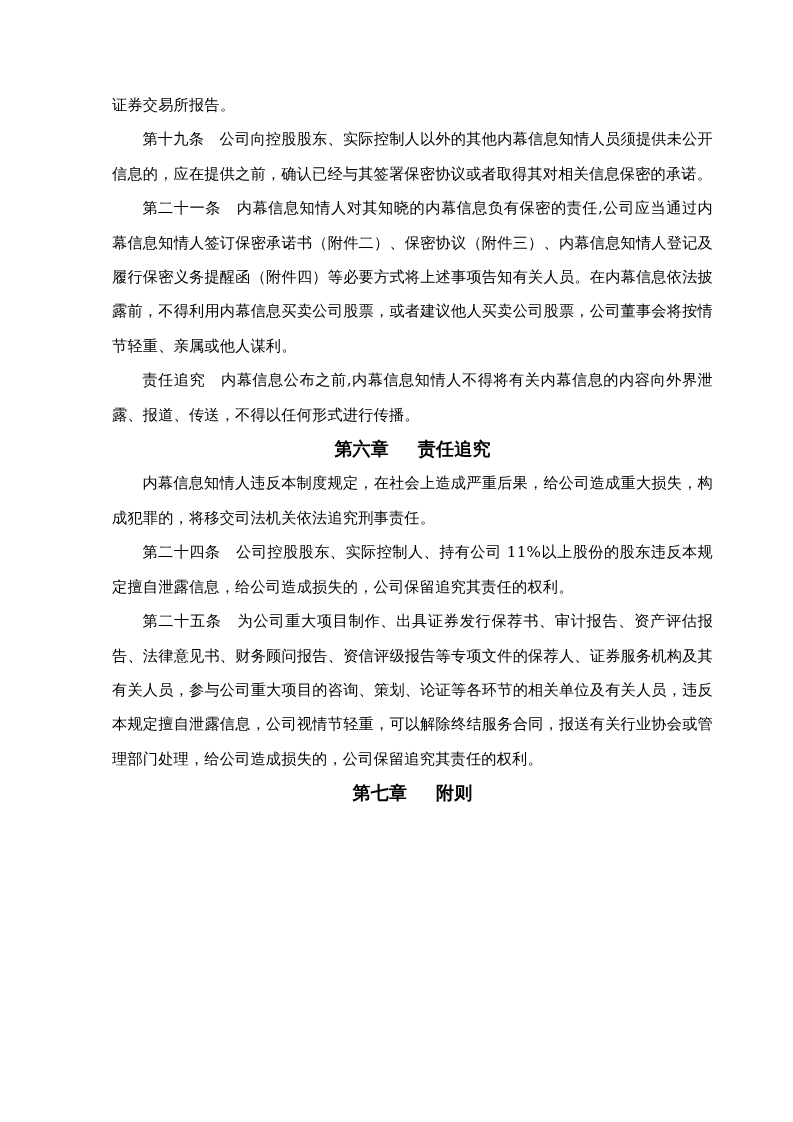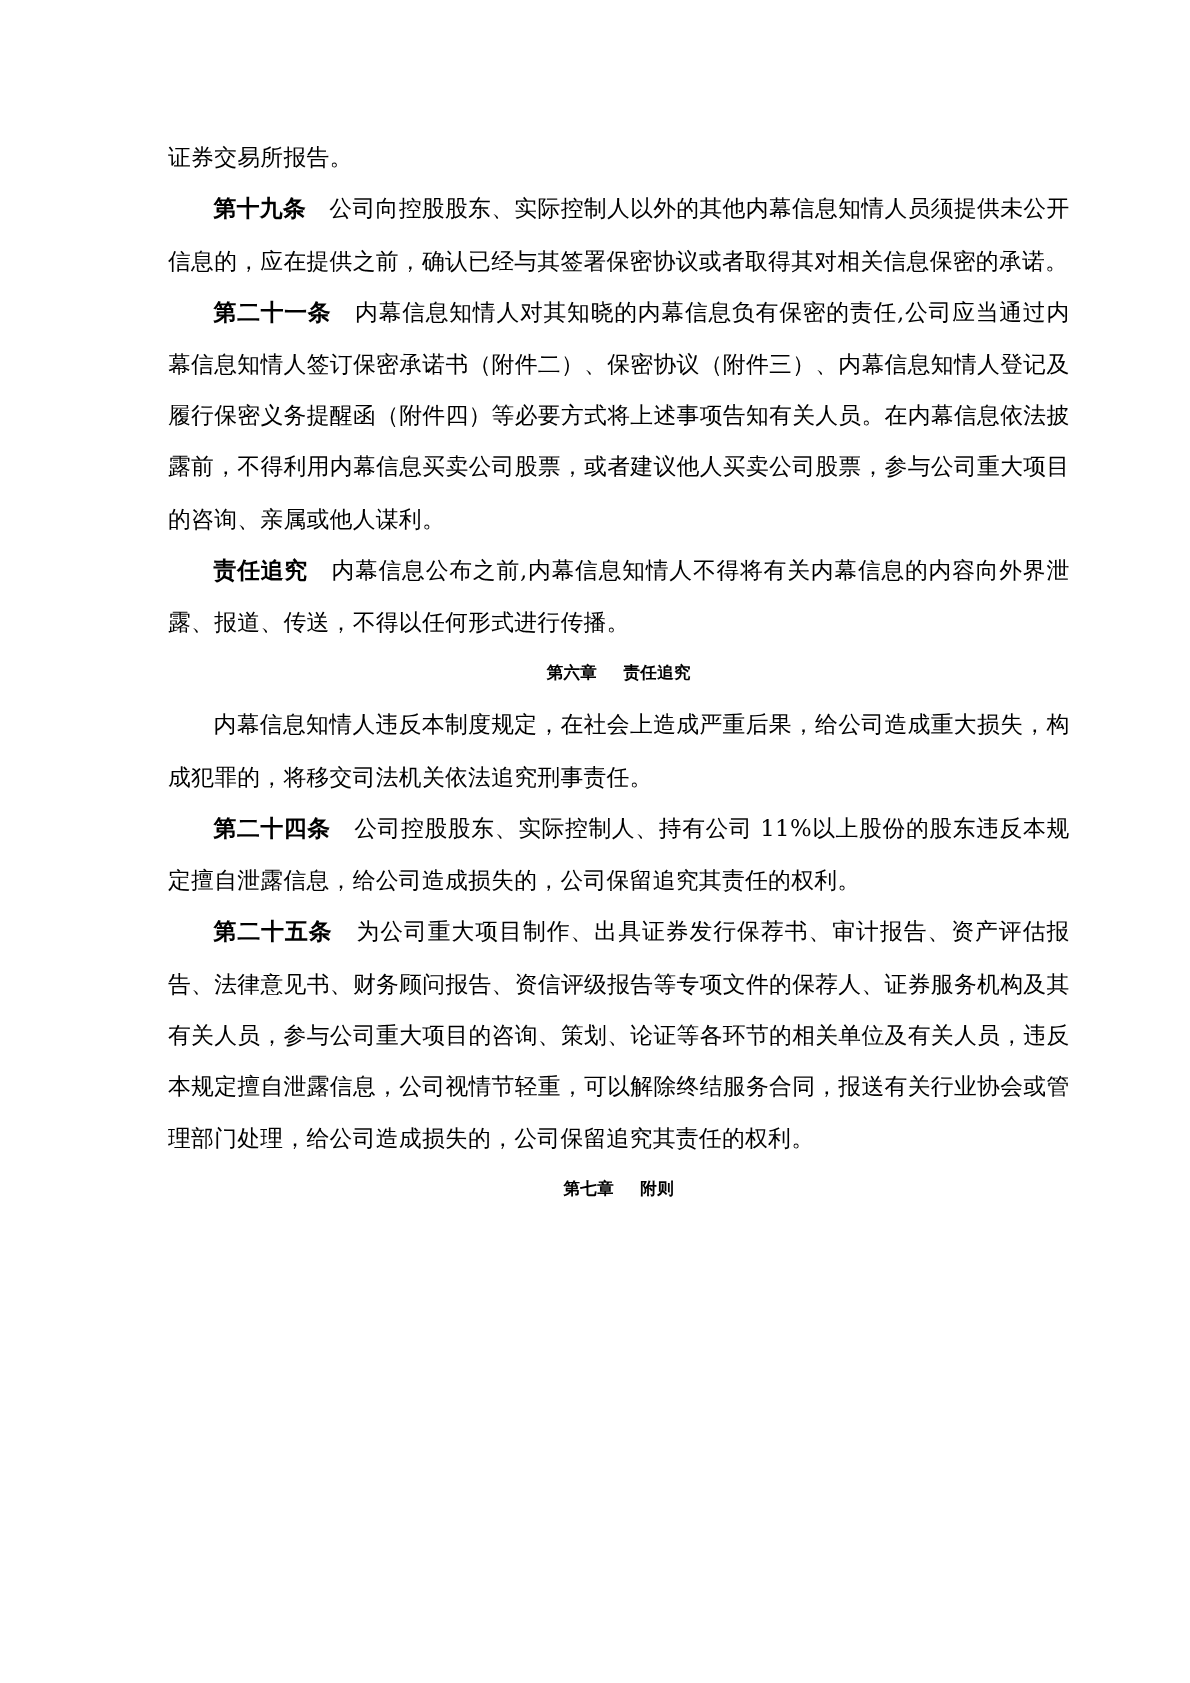--- a/index.html
+++ b/index.html
@@ -29,43 +29,43 @@
   }
   p.para {
     margin: 0;
     text-indent: 2em;
     letter-spacing: 0.2px;
   }
   p.para.cont {
     text-indent: 0;
   }
   p.para .lead {
-    font-weight: bold;
+    font-weight: normal;
   }
   h2.chapter {
     margin: 0;
-    font-size: 11px;
+    font-size: 18px;
     line-height: 34.4px;
     font-weight: bold;
     text-align: center;
     letter-spacing: 0.2px;
   }
   h2.chapter .gap {
     display: inline-block;
     width: 1.6em;
   }
 </style>
 </head>
 <body>
 
 <div class="page">
   <div class="doc-body" id="doc-body">
       <p class="para cont"><span>证券交易所报告。</span></p>
       <p class="para"><span class="lead">第十九条</span>　<span>公司向控股股东、实际控制人以外的其他内幕信息知情人员须提供未公开信息的，应在提供之前，确认已经与其签署保密协议或者取得其对相关信息保密的承诺。</span></p>
-      <p class="para"><span class="lead">第二十一条</span>　<span>内幕信息知情人对其知晓的内幕信息负有保密的责任,公司应当通过内幕信息知情人签订保密承诺书（附件二）、保密协议（附件三）、内幕信息知情人登记及履行保密义务提醒函（附件四）等必要方式将上述事项告知有关人员。在内幕信息依法披露前，不得利用内幕信息买卖公司股票，或者建议他人买卖公司股票，参与公司重大项目的咨询、亲属或他人谋利。</span></p>
+      <p class="para"><span class="lead">第二十一条</span>　<span>内幕信息知情人对其知晓的内幕信息负有保密的责任,公司应当通过内幕信息知情人签订保密承诺书（附件二）、保密协议（附件三）、内幕信息知情人登记及履行保密义务提醒函（附件四）等必要方式将上述事项告知有关人员。在内幕信息依法披露前，不得利用内幕信息买卖公司股票，或者建议他人买卖公司股票，公司董事会将按情节轻重、亲属或他人谋利。</span></p>
       <p class="para"><span class="lead">责任追究</span>　<span>内幕信息公布之前,内幕信息知情人不得将有关内幕信息的内容向外界泄露、报道、传送，不得以任何形式进行传播。</span></p>
       <h2 class="chapter"><span>第六章</span><span class="gap"></span><span>责任追究</span></h2>
       <p class="para"><span>内幕信息知情人违反本制度规定，在社会上造成严重后果，给公司造成重大损失，构成犯罪的，将移交司法机关依法追究刑事责任。</span></p>
       <p class="para"><span class="lead">第二十四条</span>　<span>公司控股股东、实际控制人、持有公司 11%以上股份的股东违反本规定擅自泄露信息，给公司造成损失的，公司保留追究其责任的权利。</span></p>
       <p class="para"><span class="lead">第二十五条</span>　<span>为公司重大项目制作、出具证券发行保荐书、审计报告、资产评估报告、法律意见书、财务顾问报告、资信评级报告等专项文件的保荐人、证券服务机构及其有关人员，参与公司重大项目的咨询、策划、论证等各环节的相关单位及有关人员，违反本规定擅自泄露信息，公司视情节轻重，可以解除终结服务合同，报送有关行业协会或管理部门处理，给公司造成损失的，公司保留追究其责任的权利。</span></p>
       <h2 class="chapter"><span>第七章</span><span class="gap"></span><span>附则</span></h2>
     </div>
 </div>
 
 </body></html>

